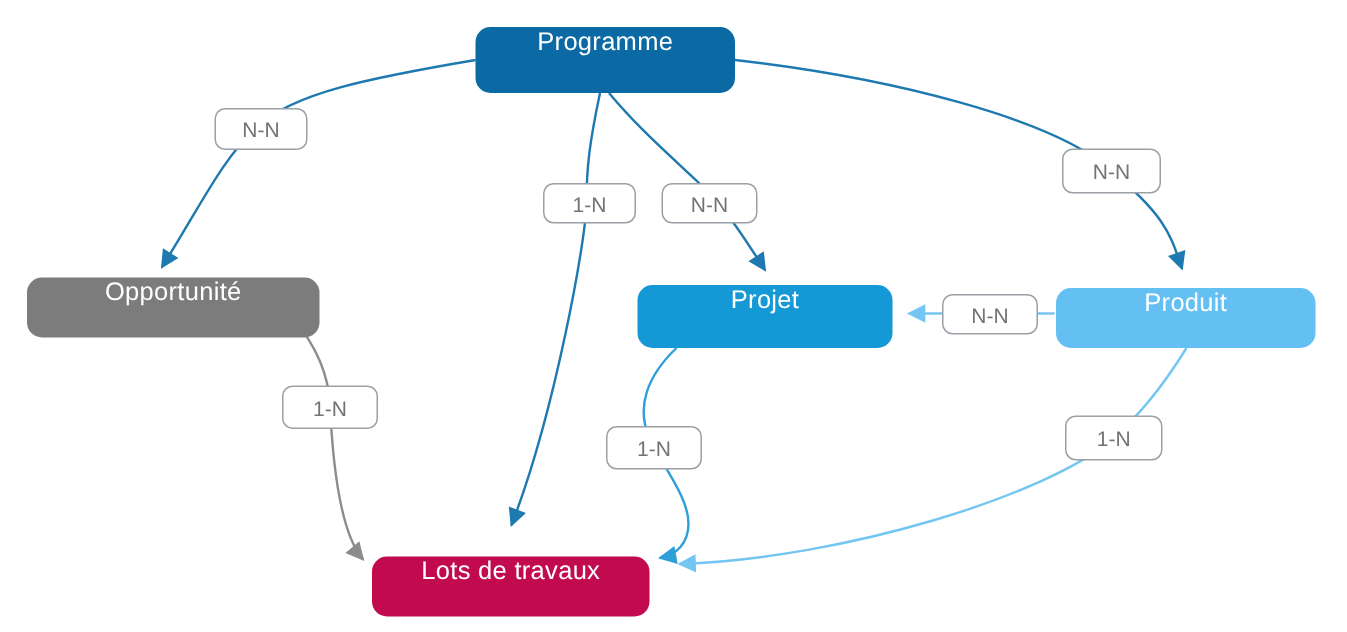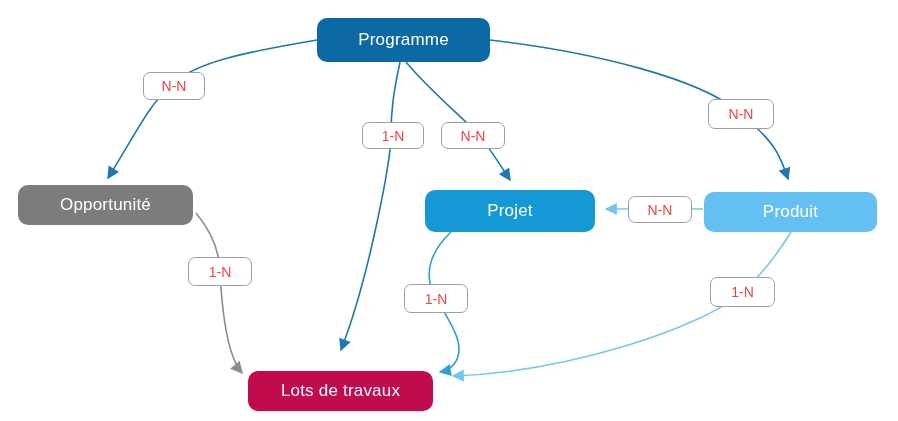--- a/index.html
+++ b/index.html
@@ -6,34 +6,34 @@
   .canvas{
     position:relative;
     width:898px;height:421px;
     background:#ffffff;
     font-family:"Liberation Sans", sans-serif;
     overflow:hidden;
   }
   .edges-svg{position:absolute;left:0;top:0;z-index:1;}
   .node{
     position:absolute;z-index:2;
-    display:flex;align-items:center;justify-content:center;
+    display:flex;align-items:flex-start;justify-content:center;
     color:#ffffff;font-size:17px;letter-spacing:.2px;
     border-radius:10px;cursor:default;
   }
   .node-programme {left:317px;top:18px;width:173px;height:44px;background:#0b6aa4;}
-  .node-opportunite{left:18px;top:185px;width:175px;height:40px;background:#7c7c7c;}
+  .node-opportunite{left:18px;top:185px;width:195px;height:40px;background:#7c7c7c;}
   .node-projet    {left:425px;top:190px;width:170px;height:42px;background:#1598d6;}
   .node-produit   {left:704px;top:192px;width:173px;height:40px;background:#64bff2;}
   .node-lots      {left:248px;top:358px;width:185px;height:40px;background:#c20a4e;margin-top:13px;}
   .edge-label{
     position:absolute;z-index:3;
     display:flex;align-items:center;justify-content:center;
     background:#ffffff;border:1px solid #9aa0a5;border-radius:7px;
-    font-size:14px;color:#ef4444;
+    font-size:14px;color:#737373;
   }
   .lbl-0{left:143px;top:72px;width:60px;height:26px;}
   .lbl-1{left:362px;top:122px;width:60px;height:25px;}
   .lbl-2{left:441px;top:122px;width:62px;height:25px;}
   .lbl-3{left:708px;top:99px; width:64px;height:28px;}
   .lbl-4{left:188px;top:257px;width:62px;height:27px;}
   .lbl-5{left:404px;top:284px;width:62px;height:27px;}
   .lbl-6{left:628px;top:196px;width:62px;height:25px;}
   .lbl-7{left:710px;top:277px;width:63px;height:28px;}
 </style>

